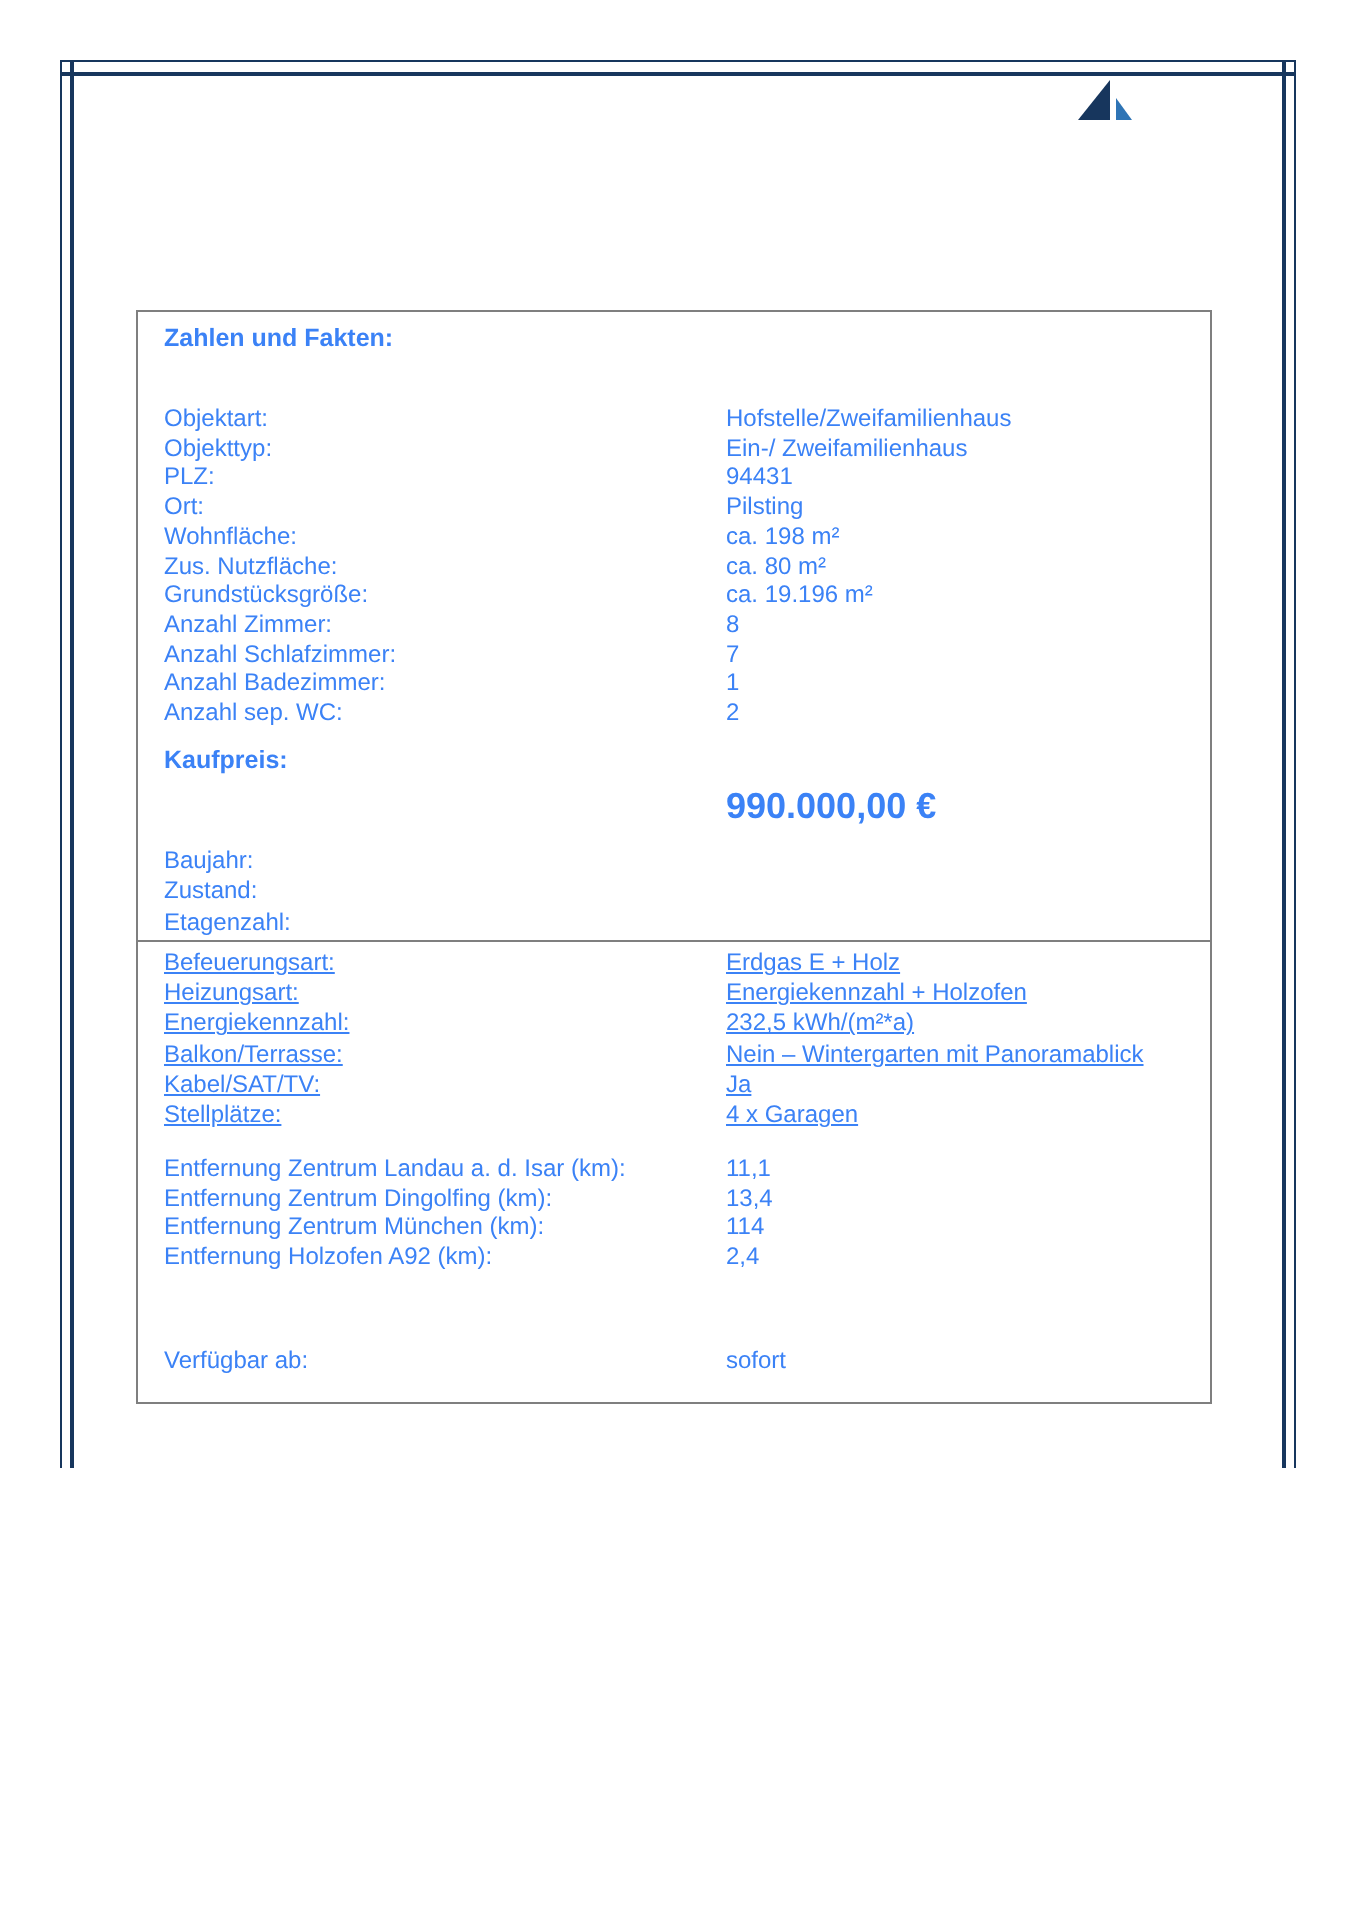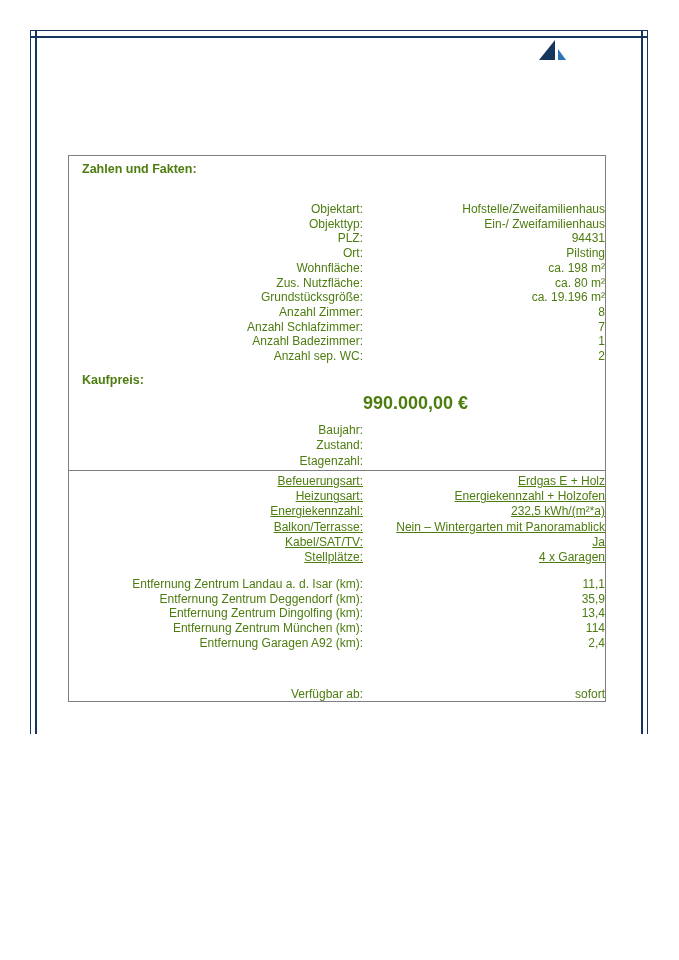--- a/index.html
+++ b/index.html
@@ -2,21 +2,21 @@
 <html><head>
 <meta charset="utf-8">
 <style>
   * { margin:0; padding:0; box-sizing:border-box; }
   html,body { background:#ffffff; }
   .page {
     position:relative;
     width:679px; height:734px;
     background:#ffffff;
     font-family:"Liberation Sans", sans-serif;
-    color:#4d7c0f;
+    color:#3b82f6;
     overflow:hidden;
   }
   
   .frame-top {
     position:absolute; left:30px; top:30px; width:618px; height:8px;
     border-top:1px solid #17365D; border-bottom:2px solid #17365D;
   }
   .frame-left {
     position:absolute; left:30px; top:30px; width:7px; height:927px;
     border-left:1px solid #17365D; border-right:2px solid #17365D;
@@ -30,33 +30,33 @@
   }
   
   .box {
     position:absolute; left:68px; width:538px;
     border:1px solid #7f7f7f; background:#ffffff;
     font-size:12px; overflow:hidden;
   }
   .box1 { top:155px; height:316px; }
   .box2 { top:470px; height:232px; }
   .section-title { font-weight:bold; padding:6px 0 0 13px; font-size:12.5px; }
-  .row { display:flex; padding-left:13px;text-align:right; }
+  .row { display:flex; padding-left:13px; }
   .row .lbl { width:281px; flex:none; white-space:nowrap; }
   .row .val { flex:1; white-space:nowrap; }
   .facts { margin-top:26px; }
   .facts .row { line-height:14.7px; }
   .kaufpreis { font-weight:bold; padding-left:13px; margin-top:9px; font-size:12.5px; }
   .price { padding-left:294px; margin-top:6px; font-weight:bold; font-size:18px; }
   .building { margin-top:9px; }
   .building .row { line-height:15.5px;flex-direction:column; }
   .equipment { margin-top:3px; }
   .equipment .row { line-height:15.2px;text-decoration:underline; }
   .distances { margin-top:12px; }
-  .distances .row { line-height:14.6px;gap:17px; }
+  .distances .row { line-height:14.6px; }
   .availability { margin-top:37px; }
   .availability .row { line-height:15px; }
 </style>
 </head>
 <body>
 
 <div class="page">
 
   <div class="frame-top"></div>
   <div class="frame-left"></div>
@@ -187,37 +187,33 @@
         </div>
       </div>
 
     <div class="distances">
 
         <div class="row">
           <span class="lbl">Entfernung Zentrum Landau a. d. Isar (km):</span>
           <span class="val">11,1</span>
         </div>
 
-        <div class="row">
-          <span class="lbl">Entfernung Zentrum Deggendorf (km):</span>
-          <span class="val">35,9</span>
-        </div>
 
         <div class="row">
           <span class="lbl">Entfernung Zentrum Dingolfing (km):</span>
           <span class="val">13,4</span>
         </div>
 
         <div class="row">
           <span class="lbl">Entfernung Zentrum München (km):</span>
           <span class="val">114</span>
         </div>
 
         <div class="row">
-          <span class="lbl">Entfernung Garagen A92 (km):</span>
+          <span class="lbl">Entfernung Holzofen A92 (km):</span>
           <span class="val">2,4</span>
         </div>
       </div>
 
     <div class="availability">
       <div class="row">
         <span class="lbl">Verfügbar ab:</span>
         <span class="val">sofort</span>
       </div>
     </div>

